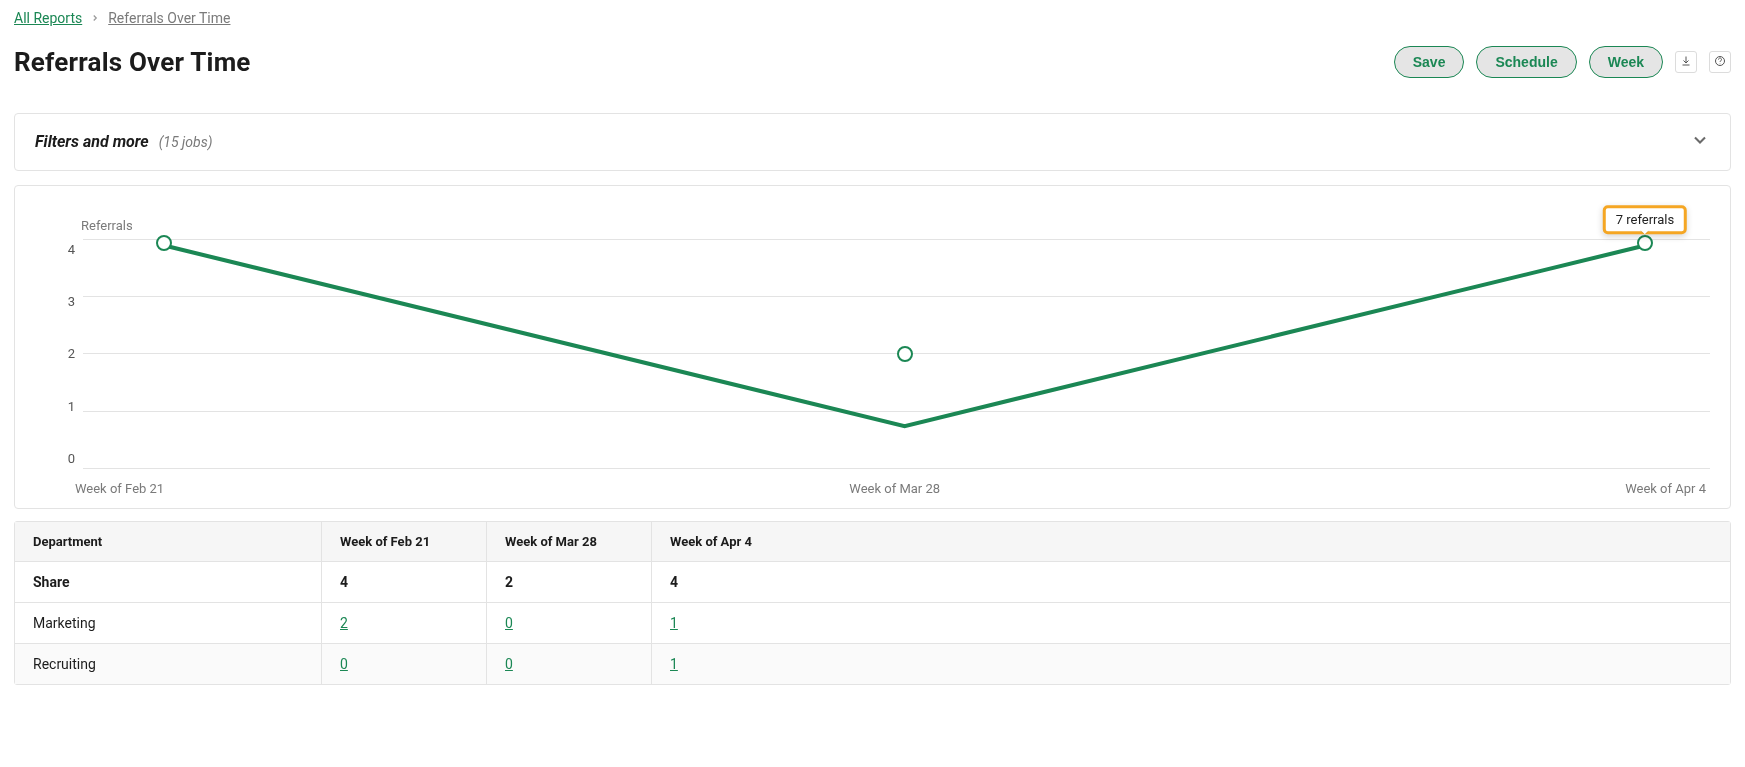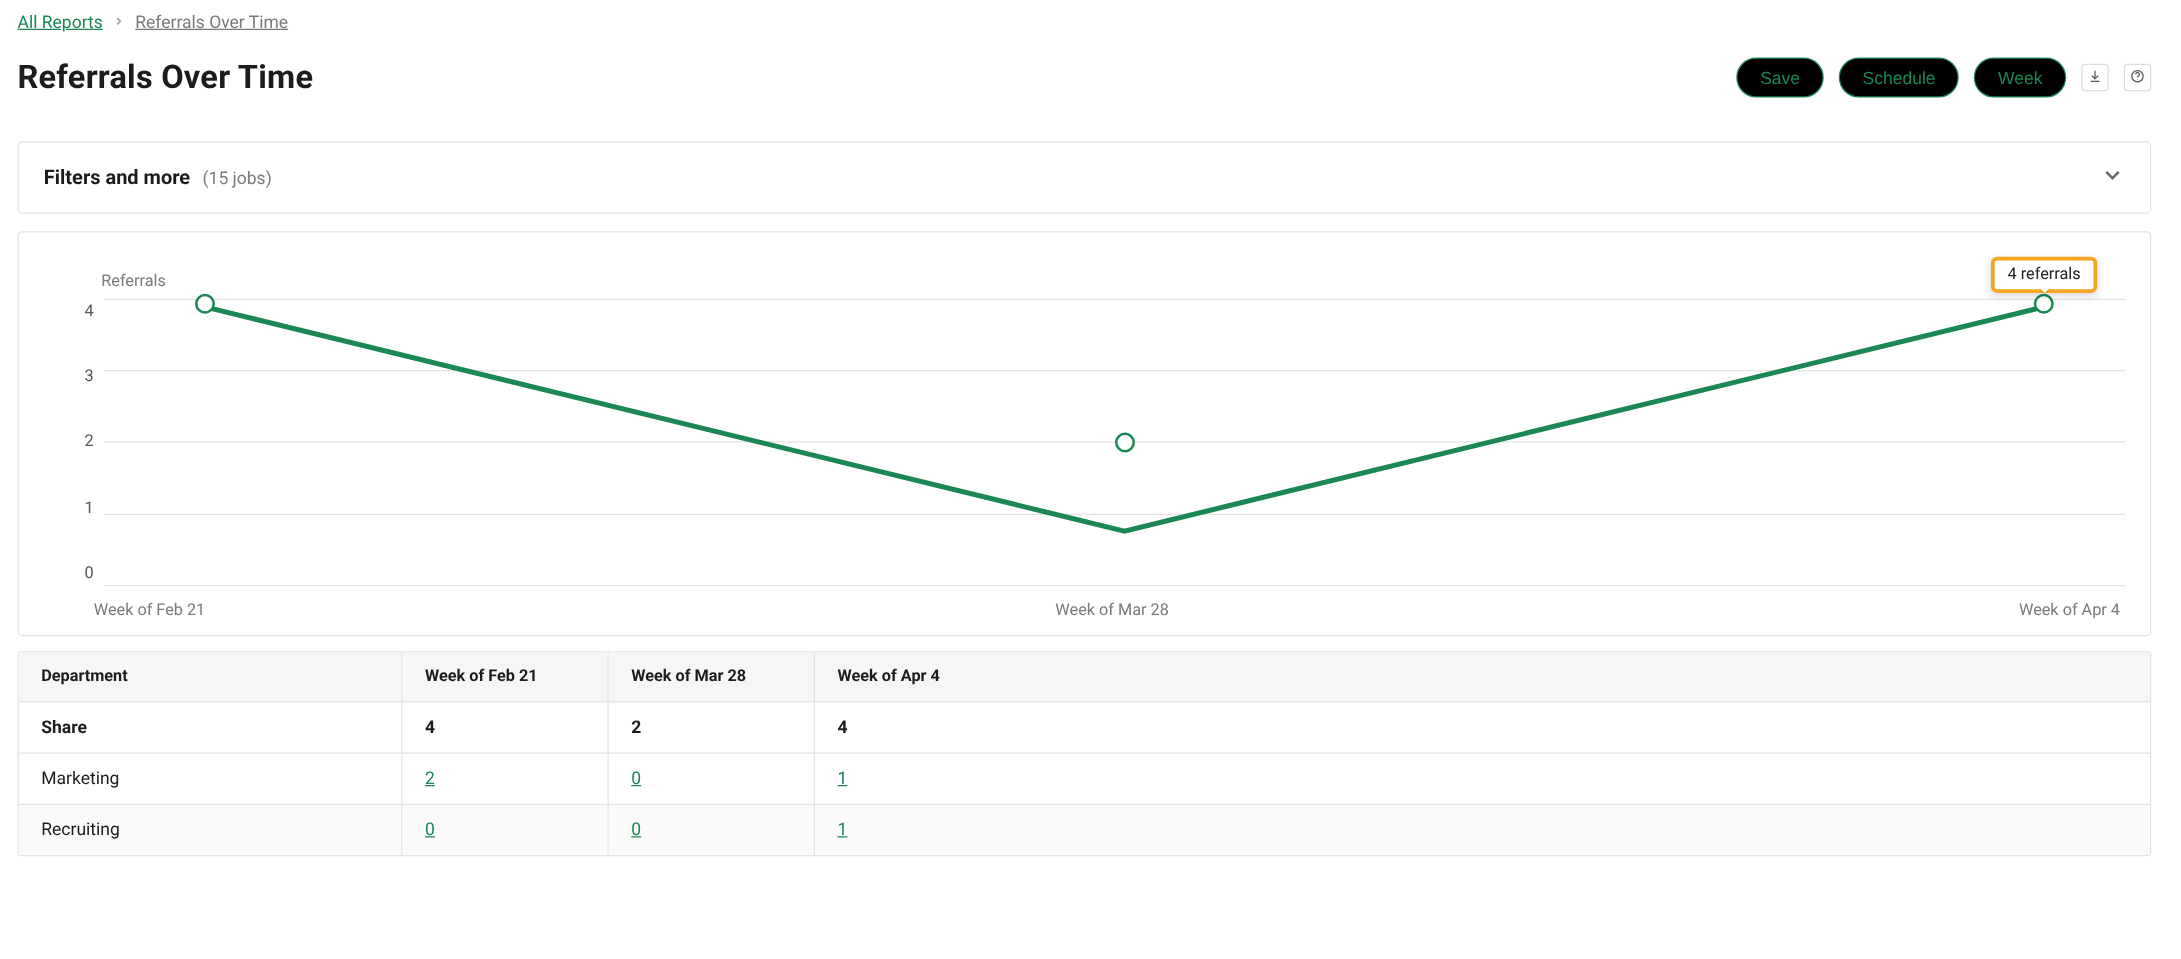--- a/index.html
+++ b/index.html
@@ -9,35 +9,35 @@
     --muted:#7a7a7a;
     --muted2:#9a9a9a;
     --border:#e3e3e3;
     --border2:#dcdcdc;
     --bg:#ffffff;
     --table-head:#f6f6f6;
     --table-stripe:#fafafa;
     --orange:#f5a623;
   }
   html,body{margin:0;padding:0;background:var(--bg);font-family:-apple-system,BlinkMacSystemFont,"Segoe UI",Roboto,Helvetica,Arial,sans-serif;color:var(--text);}
-  .page{padding:10px 24px 40px 14px;min-width:1500px;}
+  .page{padding:10px 14px 40px 14px;min-width:1500px;}
   
   .breadcrumb{display:flex;align-items:center;gap:8px;font-size:14px;margin-bottom:4px;}
   .breadcrumb a{color:var(--green);text-decoration:underline;}
   .breadcrumb .chev{color:var(--muted2);}
   .breadcrumb .current{color:var(--muted);text-decoration:underline;}
   
   .titlerow{display:flex;align-items:center;justify-content:space-between;margin-top:2px;margin-bottom:18px;}
   .title{font-size:26px;font-weight:700;letter-spacing:0.2px;}
   .actions{display:flex;align-items:center;gap:12px;}
-  .btn{display:inline-flex;align-items:center;justify-content:center;height:32px;padding:0 18px;border:1.5px solid var(--green);color:var(--green);background:#000000;border-radius:18px;font-size:14px;font-weight:400;cursor:pointer;}
+  .btn{display:inline-flex;align-items:center;justify-content:center;height:32px;padding:0 18px;border:1.5px solid var(--green);color:var(--green);background:#e5e5e5;border-radius:18px;font-size:14px;font-weight:700;cursor:pointer;}
   .icon-btn{display:inline-flex;align-items:center;justify-content:center;width:22px;height:22px;border:1px solid var(--border2);border-radius:3px;background:#fff;color:#555;cursor:pointer;}
   .icon-btn svg{width:12px;height:12px;}
   
-  .filters{border:1px solid var(--border);border-radius:4px;padding:16px 20px;display:flex;align-items:center;justify-content:space-between;margin-bottom:14px;}
+  .filters{border:1px solid var(--border);border-radius:4px;padding:16px 20px;display:flex;align-items:center;justify-content:space-between;margin-bottom:14px;font-style:italic;}
   .filters .label{font-size:16px;font-weight:700;}
   .filters .count{font-size:14px;color:var(--muted);font-weight:400;margin-left:6px;}
   .filters .chevdown{color:#6a6a6a;}
   
   .chart-card{border:1px solid var(--border);border-radius:4px;padding:20px 20px 12px 20px;}
   .chart-wrap{position:relative;}
   .chart-title{font-size:13px;color:var(--muted);margin:12px 0 6px 46px;}
   .chart{position:relative;height:230px;display:flex;}
   .yaxis{display:flex;flex-direction:column;justify-content:space-between;width:40px;padding:4px 8px 4px 0;align-items:flex-end;}
   .ytick{font-size:13px;color:#555;line-height:1;}
@@ -135,21 +135,21 @@
               <div class="gridline"></div>
               <div class="gridline"></div>
               <div class="gridline"></div>
             </div>
         <svg class="svg-layer" viewBox="0 0 1000 230" preserveAspectRatio="none">
           <polyline id="chart-line" fill="none" stroke="var(--green)" stroke-width="2.5" points="50,4 505,115 960,4"></polyline>
         </svg>
       <div class="pt" style="left: 5%; top: 1.73913%;"></div>
             <div class="pt" style="left: 50.5%; top: 50%;"></div>
             <div class="pt" style="left: 96%; top: 1.73913%;"></div>
-            <div class="tooltip" style="left: 96%; top: 1.73913%;">4 referrals</div>
+            <div class="tooltip" style="left: 96%; top: 1.73913%;">7 referrals</div>
           </div>
     </div>
     <div class="xaxis" id="xaxis">
           <div class="xtick first">Week of Feb 21</div>
           <div class="xtick mid">Week of Mar 28</div>
           <div class="xtick last">Week of Apr 4</div>
         </div>
   </div>
 </div>
 

